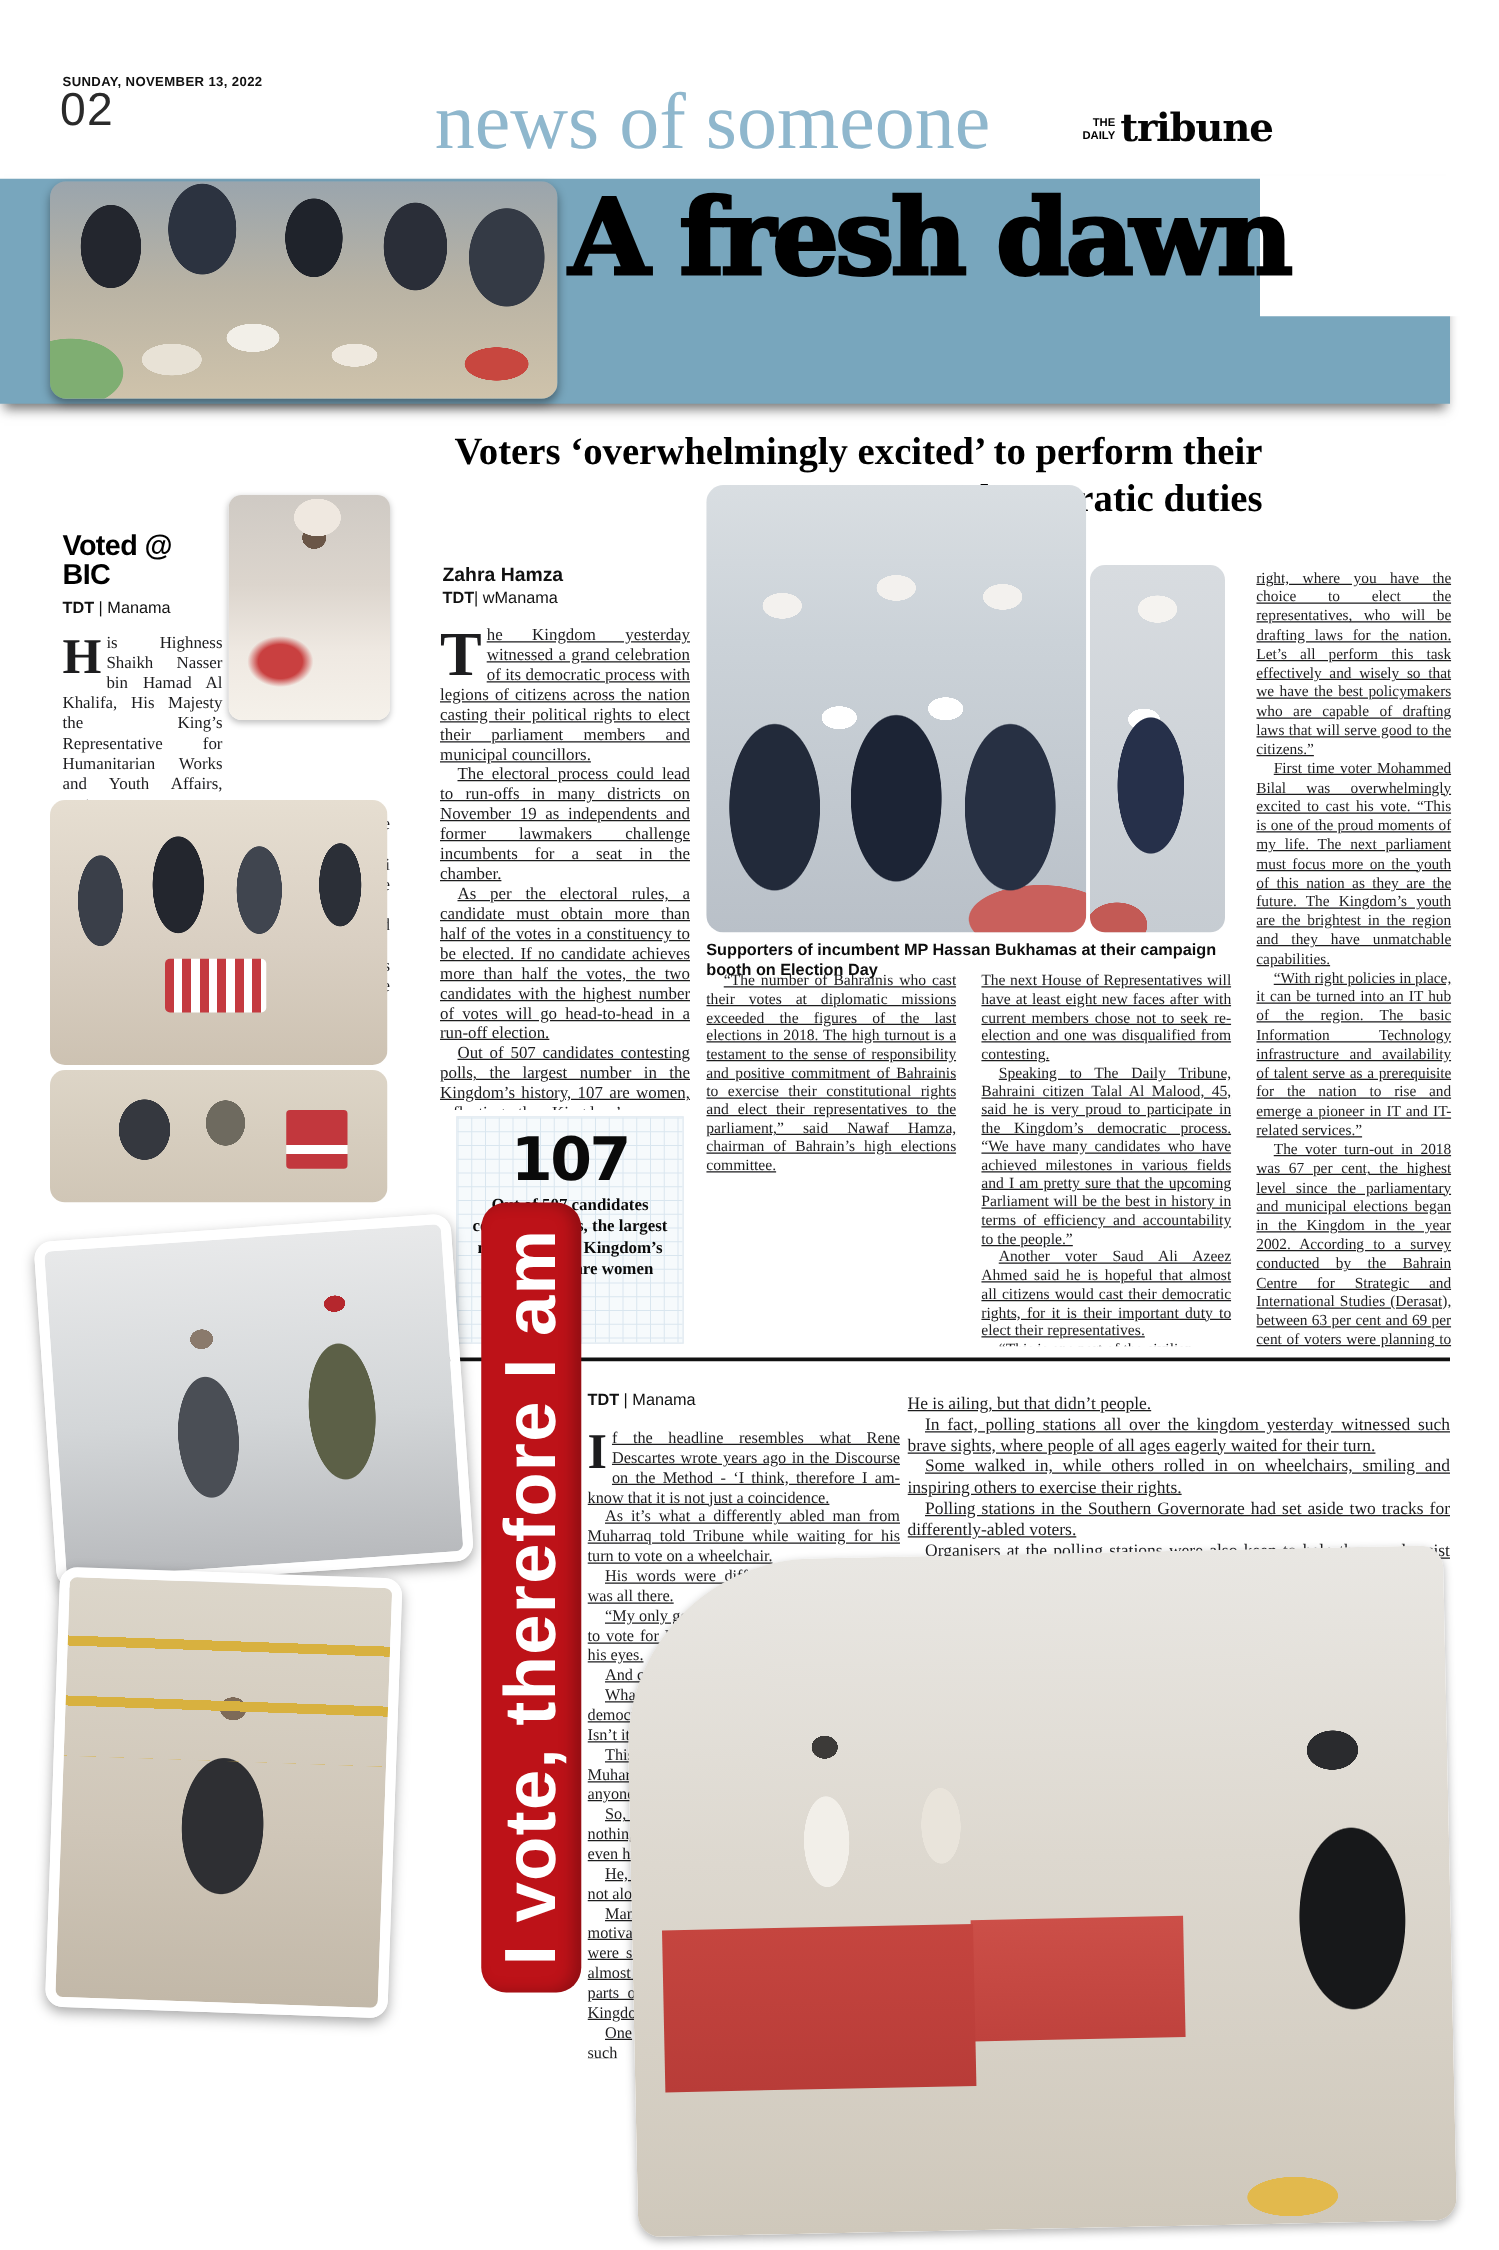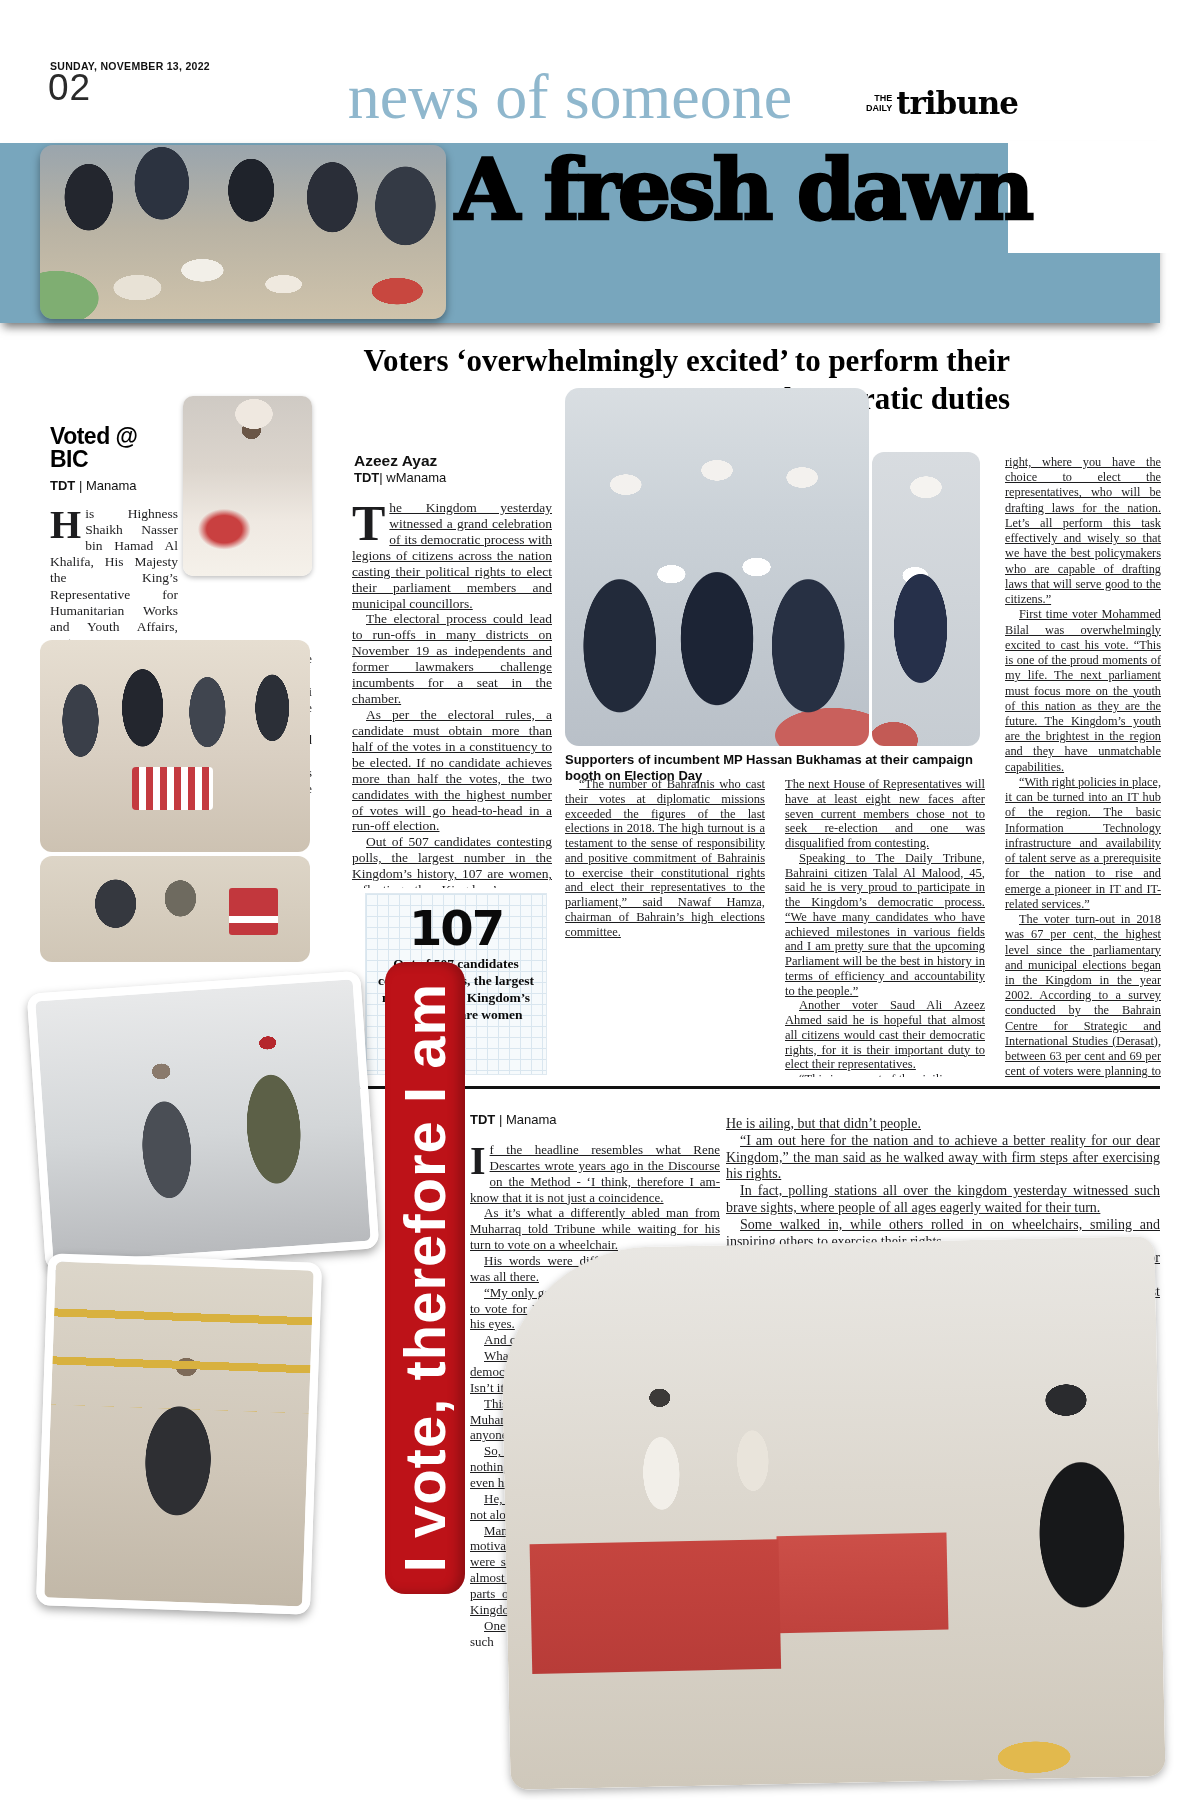--- a/index.html
+++ b/index.html
@@ -197,41 +197,41 @@
     <p>After voting, HH said, “The Bahraini democratic experience, which is unique in the world, is becoming more and more solid.”</p>
     <p>“Bahrain is among the most advanced countries on the democratic level.”</p>
     <p>“The wide participation indicates people’s awareness on the importance of their role in the elections,” said HH Shaikh Nasser.</p>
   </div>
   <div class="abs photo voted-photo"></div>
 
   <div class="abs photo lp1"></div>
   <div class="abs photo lp2"></div>
 
   <div class="abs byline ma-byline">
-    <div class="name">Azeez Ayaz</div>
+    <div class="name">Zahra Hamza</div>
     <div><span class="ag">TDT</span><span>| wManama</span></div>
   </div>
 
   <div class="abs col col1 bodytxt">
     <p class="first"><span class="dc big">T</span><span>he Kingdom yesterday witnessed a grand celebration of its democratic process with legions of citizens across the nation casting their political rights to elect their parliament members and municipal councillors.</span></p>
     <p>The electoral process could lead to run-offs in many districts on November 19 as independents and former lawmakers challenge incumbents for a seat in the chamber.</p>
     <p>As per the electoral rules, a candidate must obtain more than half of the votes in a constituency to be elected. If no candidate achieves more than half the votes, the two candidates with the highest number of votes will go head-to-head in a run-off election.</p>
     <p>Out of 507 candidates contesting polls, the largest number in the Kingdom’s history, 107 are women, reflecting the Kingdom’s women empowerment journey under the great leadership. Bahrainis over the age of 20 who meet the legal require-</p>
   </div>
 
   <div class="abs photo ph-main1"></div>
   <div class="abs photo ph-main2"></div>
   <div class="abs caption ma-caption">Supporters of incumbent MP Hassan Bukhamas at their campaign booth on Election Day</div>
 
   <div class="abs col col2 bodytxt">
     <p>“The number of Bahrainis who cast their votes at diplomatic missions exceeded the figures of the last elections in 2018. The high turnout is a testament to the sense of responsibility and positive commitment of Bahrainis to exercise their constitutional rights and elect their representatives to the parliament,” said Nawaf Hamza, chairman of Bahrain’s high elections committee.</p>
   </div>
 
   <div class="abs col col3 bodytxt">
-    <p class="first">The next House of Representatives will have at least eight new faces after seven current members chose not to seek re-election and one was disqualified from contesting.</p>
+    <p class="first">The next House of Representatives will have at least eight new faces after with current members chose not to seek re-election and one was disqualified from contesting.</p>
     <p>Speaking to The Daily Tribune, Bahraini citizen Talal Al Malood, 45, said he is very proud to participate in the Kingdom’s democratic process. “We have many candidates who have achieved milestones in various fields and I am pretty sure that the upcoming Parliament will be the best in history in terms of efficiency and accountability to the people.”</p>
     <p>Another voter Saud Ali Azeez Ahmed said he is hopeful that almost all citizens would cast their democratic rights, for it is their important duty to elect their representatives.</p>
     <p>“This is one part of the civilian</p>
   </div>
 
   <div class="abs col col4 bodytxt">
     <p class="first">right, where you have the choice to elect the representatives, who will be drafting laws for the nation. Let’s all perform this task effectively and wisely so that we have the best policymakers who are capable of drafting laws that will serve good to the citizens.”</p>
     <p>First time voter Mohammed Bilal was overwhelmingly excited to cast his vote. “This is one of the proud moments of my life. The next parliament must focus more on the youth of this nation as they are the future. The Kingdom’s youth are the brightest in the region and they have unmatchable capabilities.</p>
     <p>“With right policies in place, it can be turned into an IT hub of the region. The basic Information Technology infrastructure and availability of talent serve as a prerequisite for the nation to rise and emerge a pioneer in IT and IT-related services.”</p>
     <p>The voter turn-out in 2018 was 67 per cent, the highest level since the parliamentary and municipal elections began in the Kingdom in the year 2002. According to a survey conducted by the Bahrain Centre for Strategic and International Studies (Derasat), between 63 per cent and 69 per cent of voters were planning to cast a ballot on the election day. The survey said 85pc of the participants believed that</p>
@@ -262,21 +262,20 @@
     <p>What better way to become a part of democracy, especially when every vote counts? Isn’t it?</p>
     <p>This man, a senior citizen from Muharraq, knows that better than anyone and has proven the same.</p>
     <p>So, when he decided to vote, nothing could stop him - not even his age or disabilities.</p>
     <p>He, however, was not alone.</p>
     <p>Many such motivating sights were seen from almost all parts of the Kingdom.</p>
     <p>One such sight was of a citizen arriving at a polling station to cast his vote, holding an oxygen cylinder in one hand and a passport in the other hand.</p>
   </div>
 
   <div class="abs col btcol2 bodytxt">
     <p class="first">He is ailing, but that didn’t people.</p>
-    <p>“I am out here for the nation and to achieve a better reality for our dear Kingdom,” the man said as he walked away with firm steps after exercising his rights.</p>
     <p>In fact, polling stations all over the kingdom yesterday witnessed such brave sights, where people of all ages eagerly waited for their turn.</p>
     <p>Some walked in, while others rolled in on wheelchairs, smiling and inspiring others to exercise their rights.</p>
     <p>Polling stations in the Southern Governorate had set aside two tracks for differently-abled voters.</p>
     <p>Organisers at the polling stations were also keen to help them and assist elderly and differently-abled people, ensuring privacy and transparency.</p>
   </div>
 
   <div class="abs photo bt-photo"></div>
   <div class="abs photo blp blp1"></div>
   <div class="abs photo blp blp2"></div>
 

